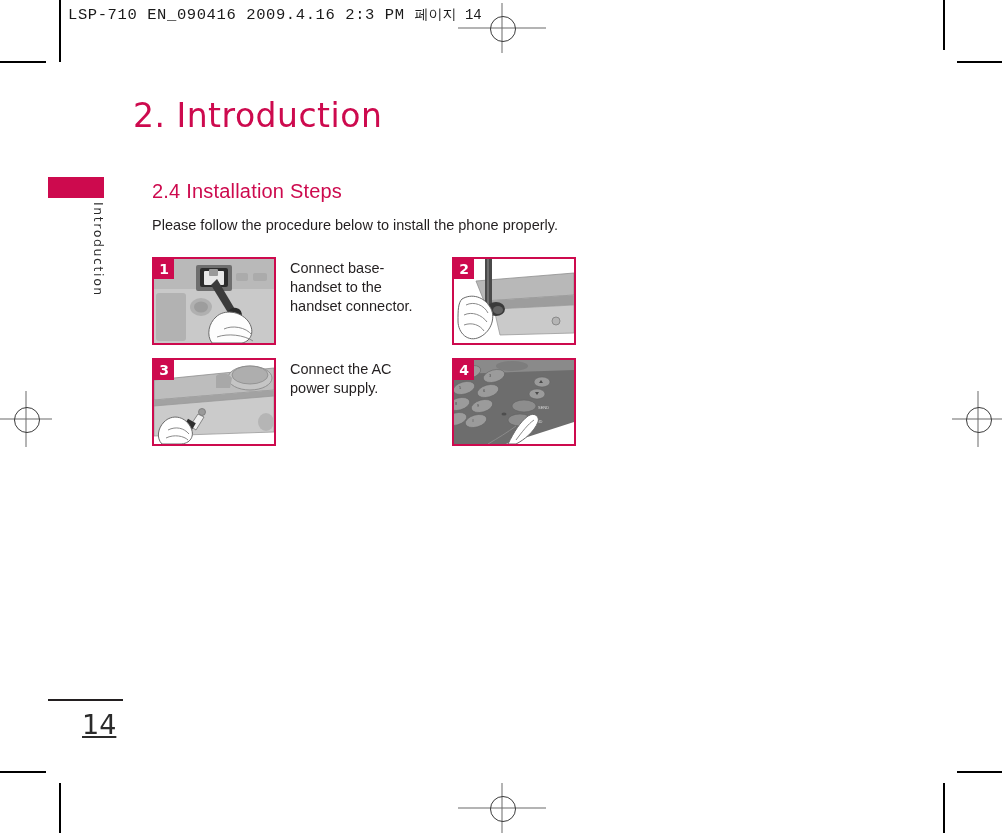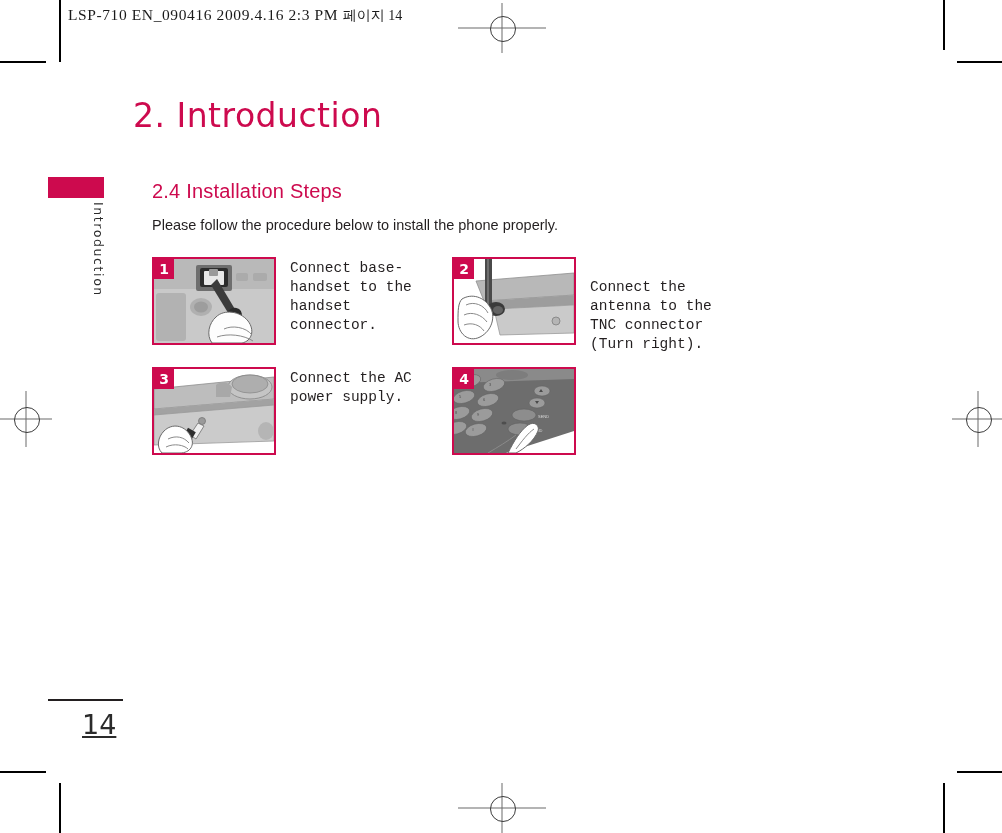--- a/index.html
+++ b/index.html
@@ -38,21 +38,21 @@
 
   
   .slug {
     position: absolute;
     left: 68px;
     top: 6px;
     font-size: 15.5px;
     letter-spacing: 0.6px;
     color: #1a1a1a;
     white-space: nowrap;
-    font-family: Liberation Serif, serif;
+    font-family: Liberation Mono, monospace;
   }
   .slug .ko { font-size: 14px; letter-spacing: 0px; }
 
   
   .chapter-title {
     position: absolute;
     left: 133px;
     top: 96px;
     font-size: 33px;
     color: #cd0a4e;
@@ -138,21 +138,20 @@
     font-family: "DejaVu Sans", sans-serif;
   }
 
   .caption {
     font-size: 14.5px;
     line-height: 19px;
     color: #231f20;
     padding-left: 14px;
     padding-top: 2px;
     white-space: pre-line;
-    font-family: Liberation Mono, monospace;
   }
   .step.col1 .caption { width: 140px; }
   .step.col2 .caption { width: 230px; padding-top: 21px; }
 
   
   .footer-rule {
     position: absolute;
     left: 48px;
     top: 699px;
     width: 75px;
@@ -259,22 +258,20 @@
           <rect x="31" y="0" width="7" height="48" fill="#4a4a4a"></rect>
           <rect x="33" y="0" width="2" height="48" fill="#6f6f6f"></rect>
           <ellipse cx="42" cy="50" rx="9" ry="7" fill="#3a3a3a"></ellipse>
           <ellipse cx="44" cy="51" rx="5" ry="4" fill="#636363"></ellipse>
           <path d="M8 40 C18 34 30 38 36 48 C42 57 38 72 26 78 C14 84 4 74 4 62 C4 52 4 44 8 40 Z" fill="#ffffff" stroke="#6a6a6a" stroke-width="1"></path>
           <path d="M12 46 C20 42 30 46 34 54" fill="none" stroke="#8a8a8a" stroke-width="1"></path>
           <path d="M10 56 C18 52 28 56 33 63" fill="none" stroke="#8a8a8a" stroke-width="1"></path>
           <path d="M10 66 C18 63 26 66 30 72" fill="none" stroke="#8a8a8a" stroke-width="1"></path>
         </svg>
       </div>
-      <div class="caption">Connect the antenna to the
-TNC connector (Turn right).</div>
     </div>
 
   </div>
 
   <div class="step-row">
 
     <div class="step col1">
       <div class="fig">
         <div class="badge">3</div>
         <svg viewBox="0 0 120 84" preserveAspectRatio="none">

